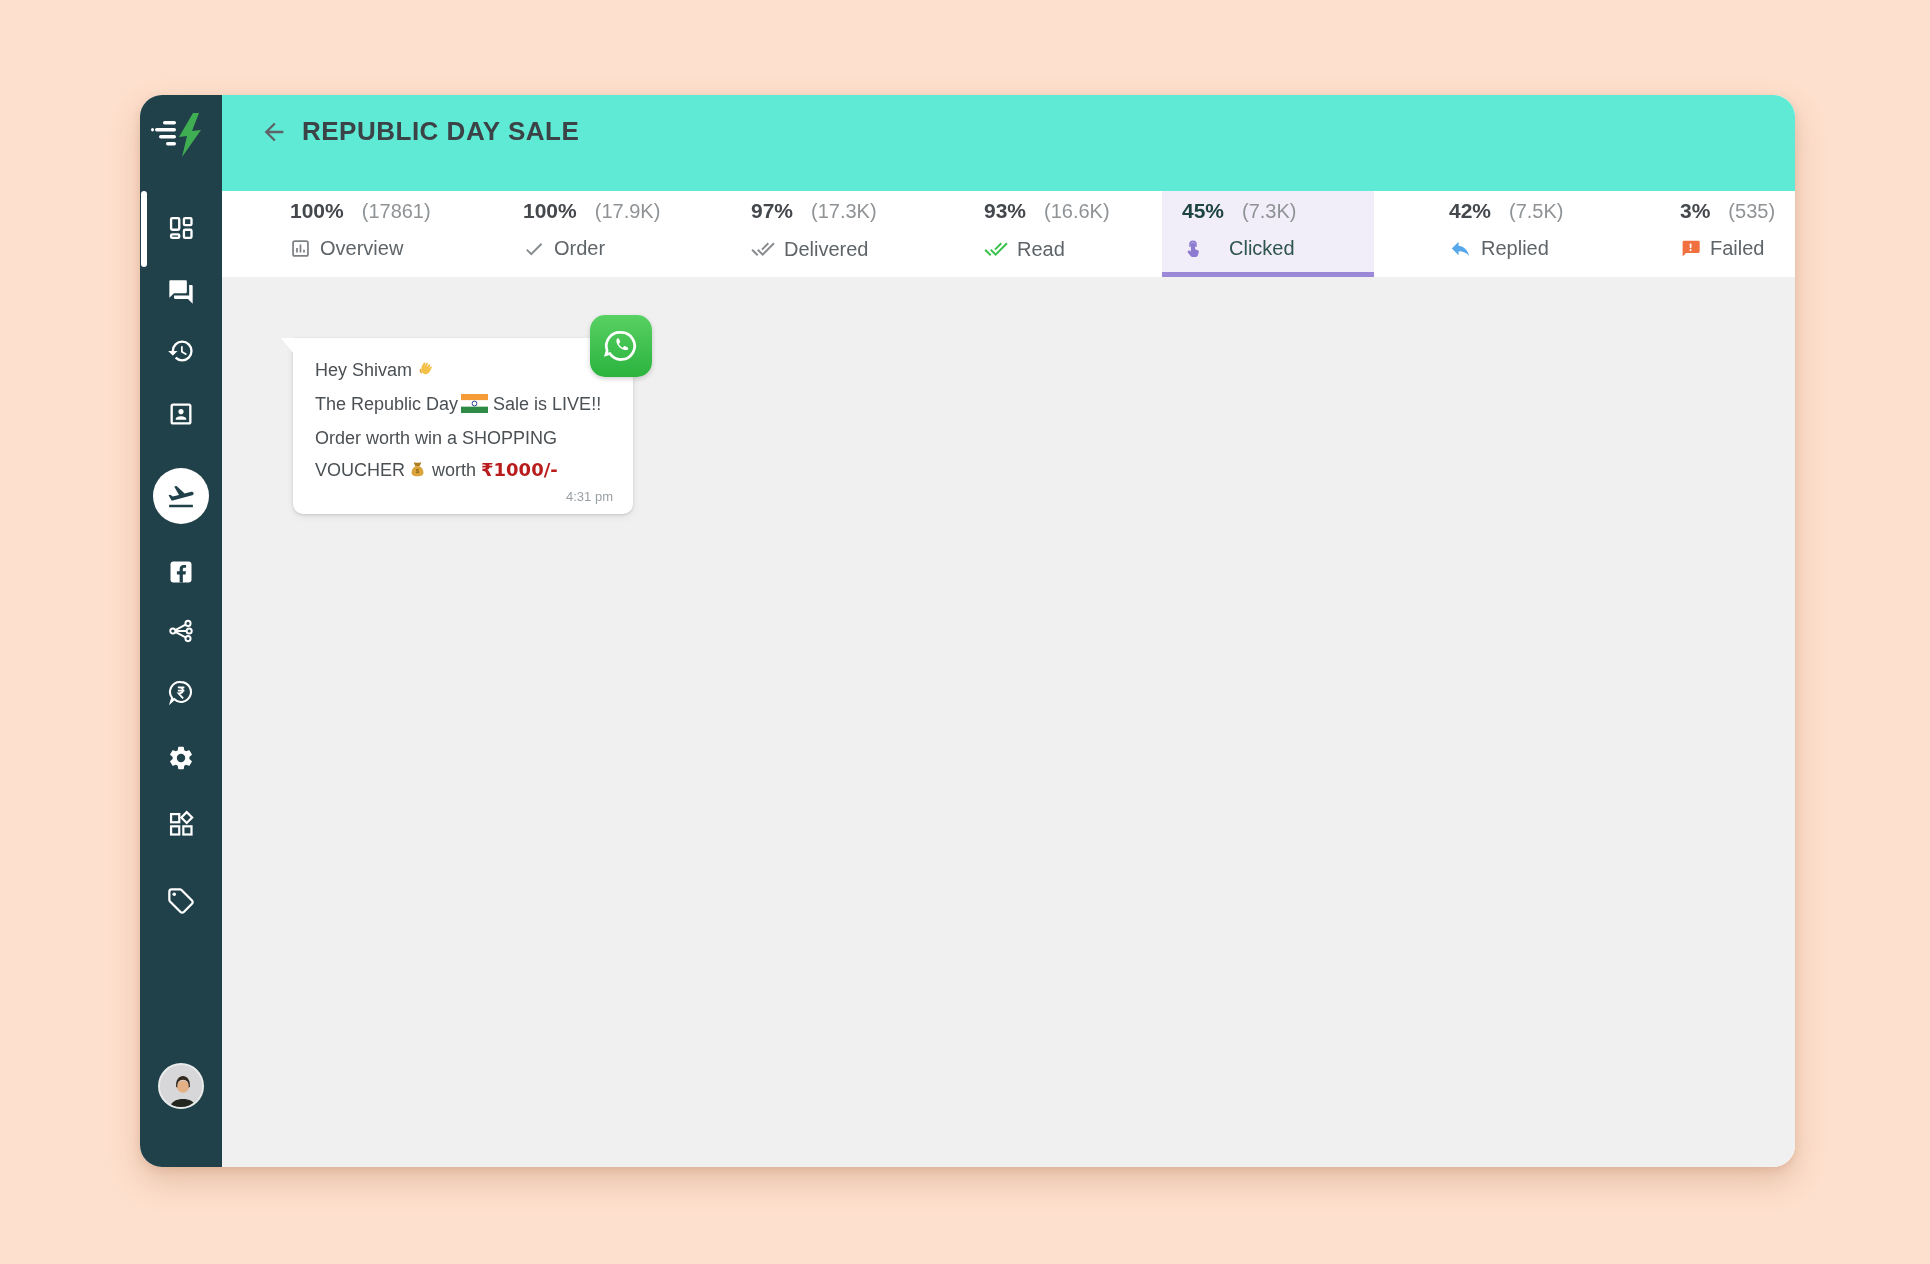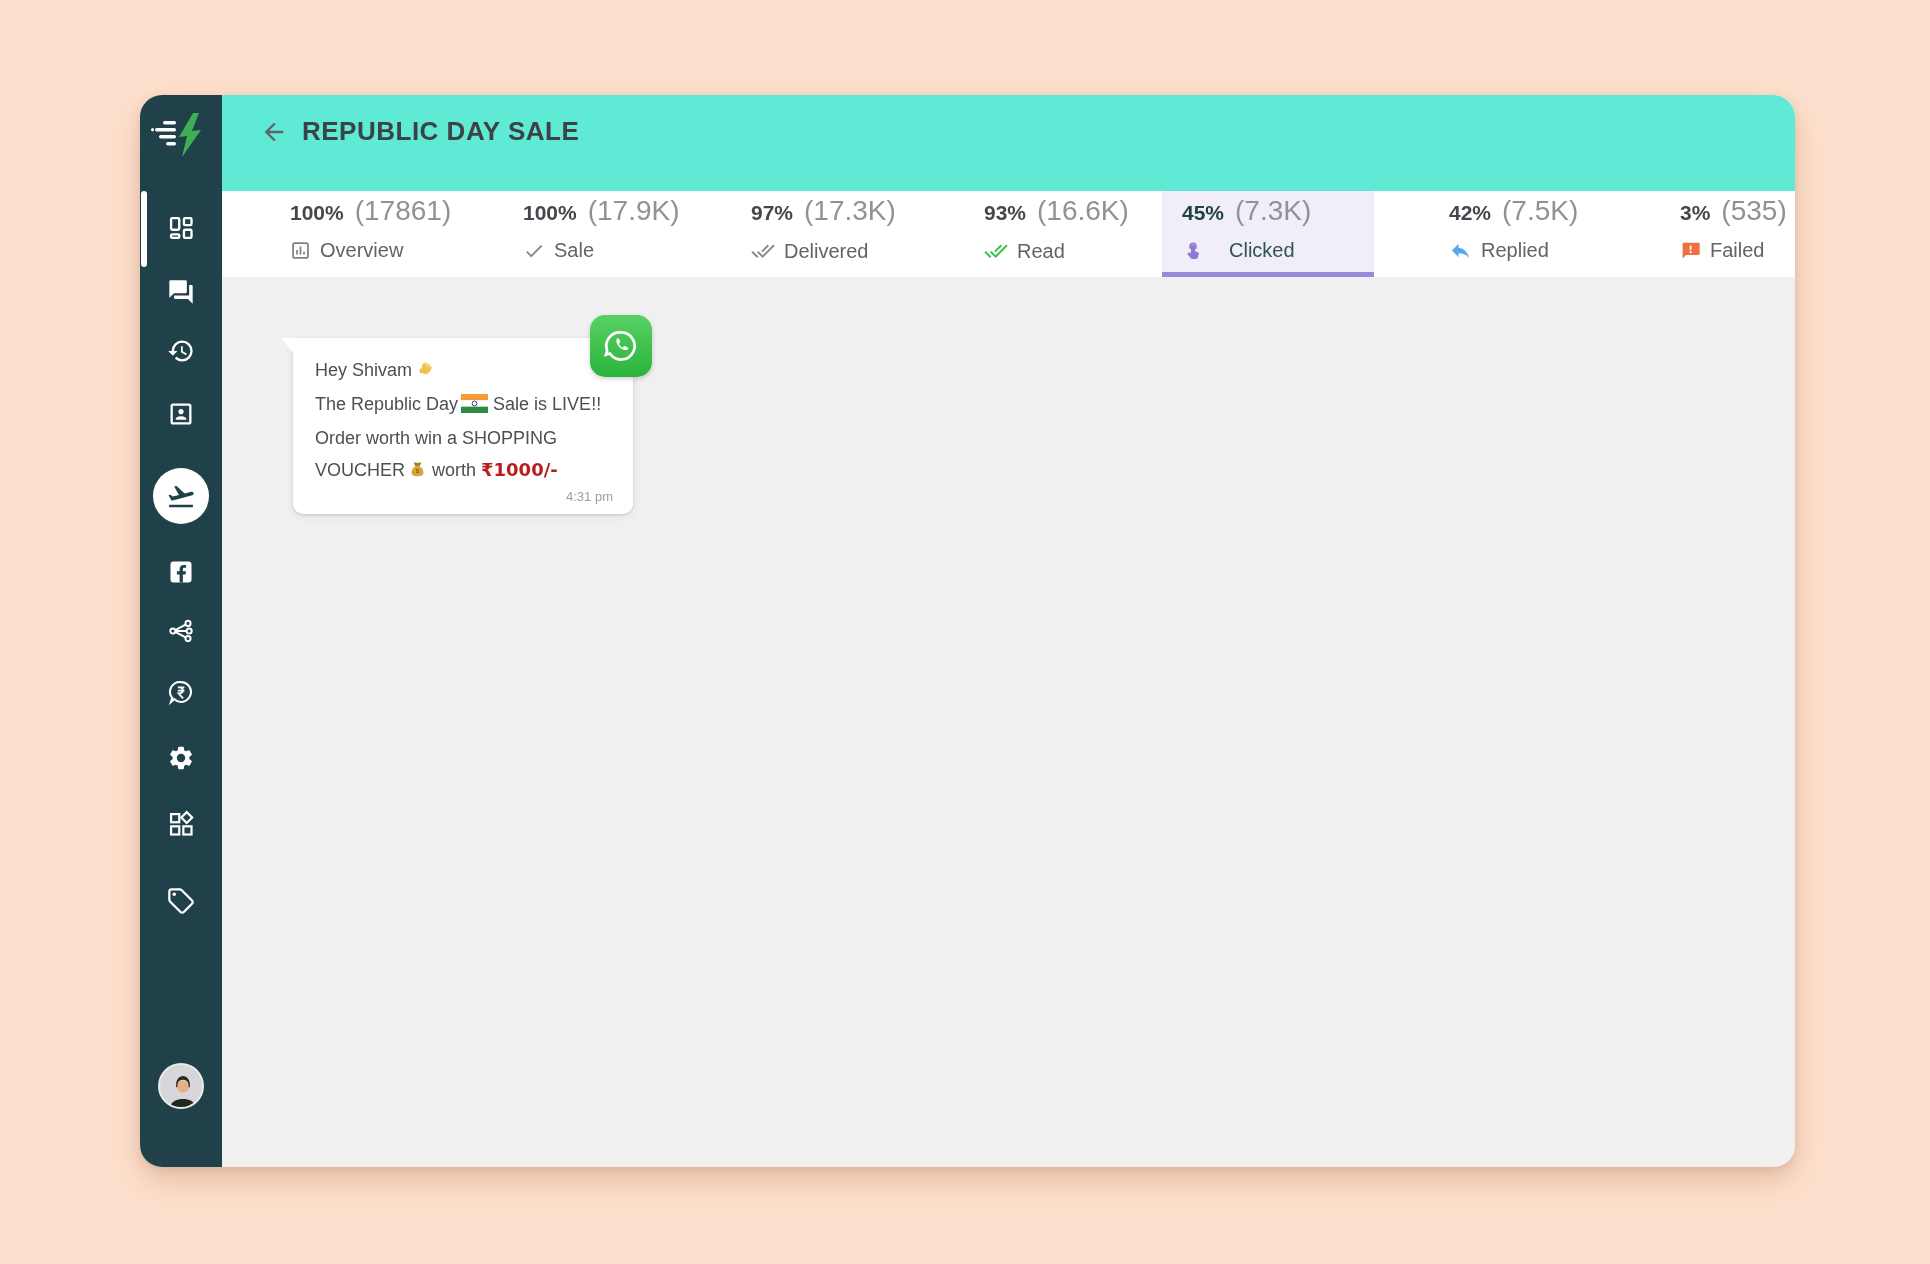--- a/index.html
+++ b/index.html
@@ -24,23 +24,23 @@
 
   
   .main{position:absolute;left:82px;top:0;right:0;bottom:0;background:#ffffff;}
   .hdr{position:absolute;top:0;left:0;right:0;height:96px;background:#5eead4;}
   .back-btn{position:absolute;left:30px;top:15px;width:44px;height:44px;display:flex;align-items:center;justify-content:center;cursor:pointer;border-radius:50%;}
   .page-title{position:absolute;left:80px;top:21px;font-size:26px;font-weight:600;color:#3c4347;letter-spacing:.5px;}
 
   
   .tabs{position:absolute;top:96px;left:0;right:0;height:86px;background:#ffffff;}
   .tab{position:absolute;top:0;height:86px;width:212px;padding:7px 0 0 20px;cursor:pointer;}
-  .tab-top{display:flex;align-items:baseline;gap:11px;line-height:26px;}
+  .tab-top{display:flex;align-items:baseline;gap:18px;line-height:26px;}
   .pct{font-size:21px;font-weight:700;color:#44484c;}
-  .cnt{font-size:28px;color:#8f9396;}
+  .cnt{font-size:20px;color:#8f9396;}
   .tab-label{display:flex;align-items:center;gap:9px;margin-top:13px;font-size:20px;color:#5e6468;}
   .tab-label svg{flex:none;}
   .tab.selected{background:#f1edf9;}
   .tab.selected::after{content:"";position:absolute;left:0;right:0;bottom:0;height:5px;background:#9c88d9;}
   .tab.selected .pct{color:#1d4440;}
   .tab.selected .tab-label{color:#2f5550;gap:25px;}
 
   
   .content{position:absolute;top:182px;left:0;right:0;bottom:0;background:#f0f0f0;}
   .bubble{position:absolute;left:71px;top:61px;width:340px;background:#ffffff;border-radius:3px 10px 10px 10px;
@@ -196,21 +196,21 @@
 
         <div class="tab" style="left:281px">
           <div class="tab-top">
               <span class="pct">100%</span>
               <span class="cnt">(17.9K)</span>
             </div>
           <div class="tab-label">
               <svg width="22" height="22" viewBox="0 0 24 24">
                 <path fill="#878c8f" d="M9 16.17L4.83 12l-1.42 1.41L9 19 21 7l-1.41-1.41z"></path>
               </svg>
-              <span>Sale</span>
+              <span>Order</span>
             </div>
         </div>
 
         <div class="tab" style="left:509px">
           <div class="tab-top">
               <span class="pct">97%</span>
               <span class="cnt">(17.3K)</span>
             </div>
           <div class="tab-label">
               <svg width="24" height="24" viewBox="0 0 24 24">

